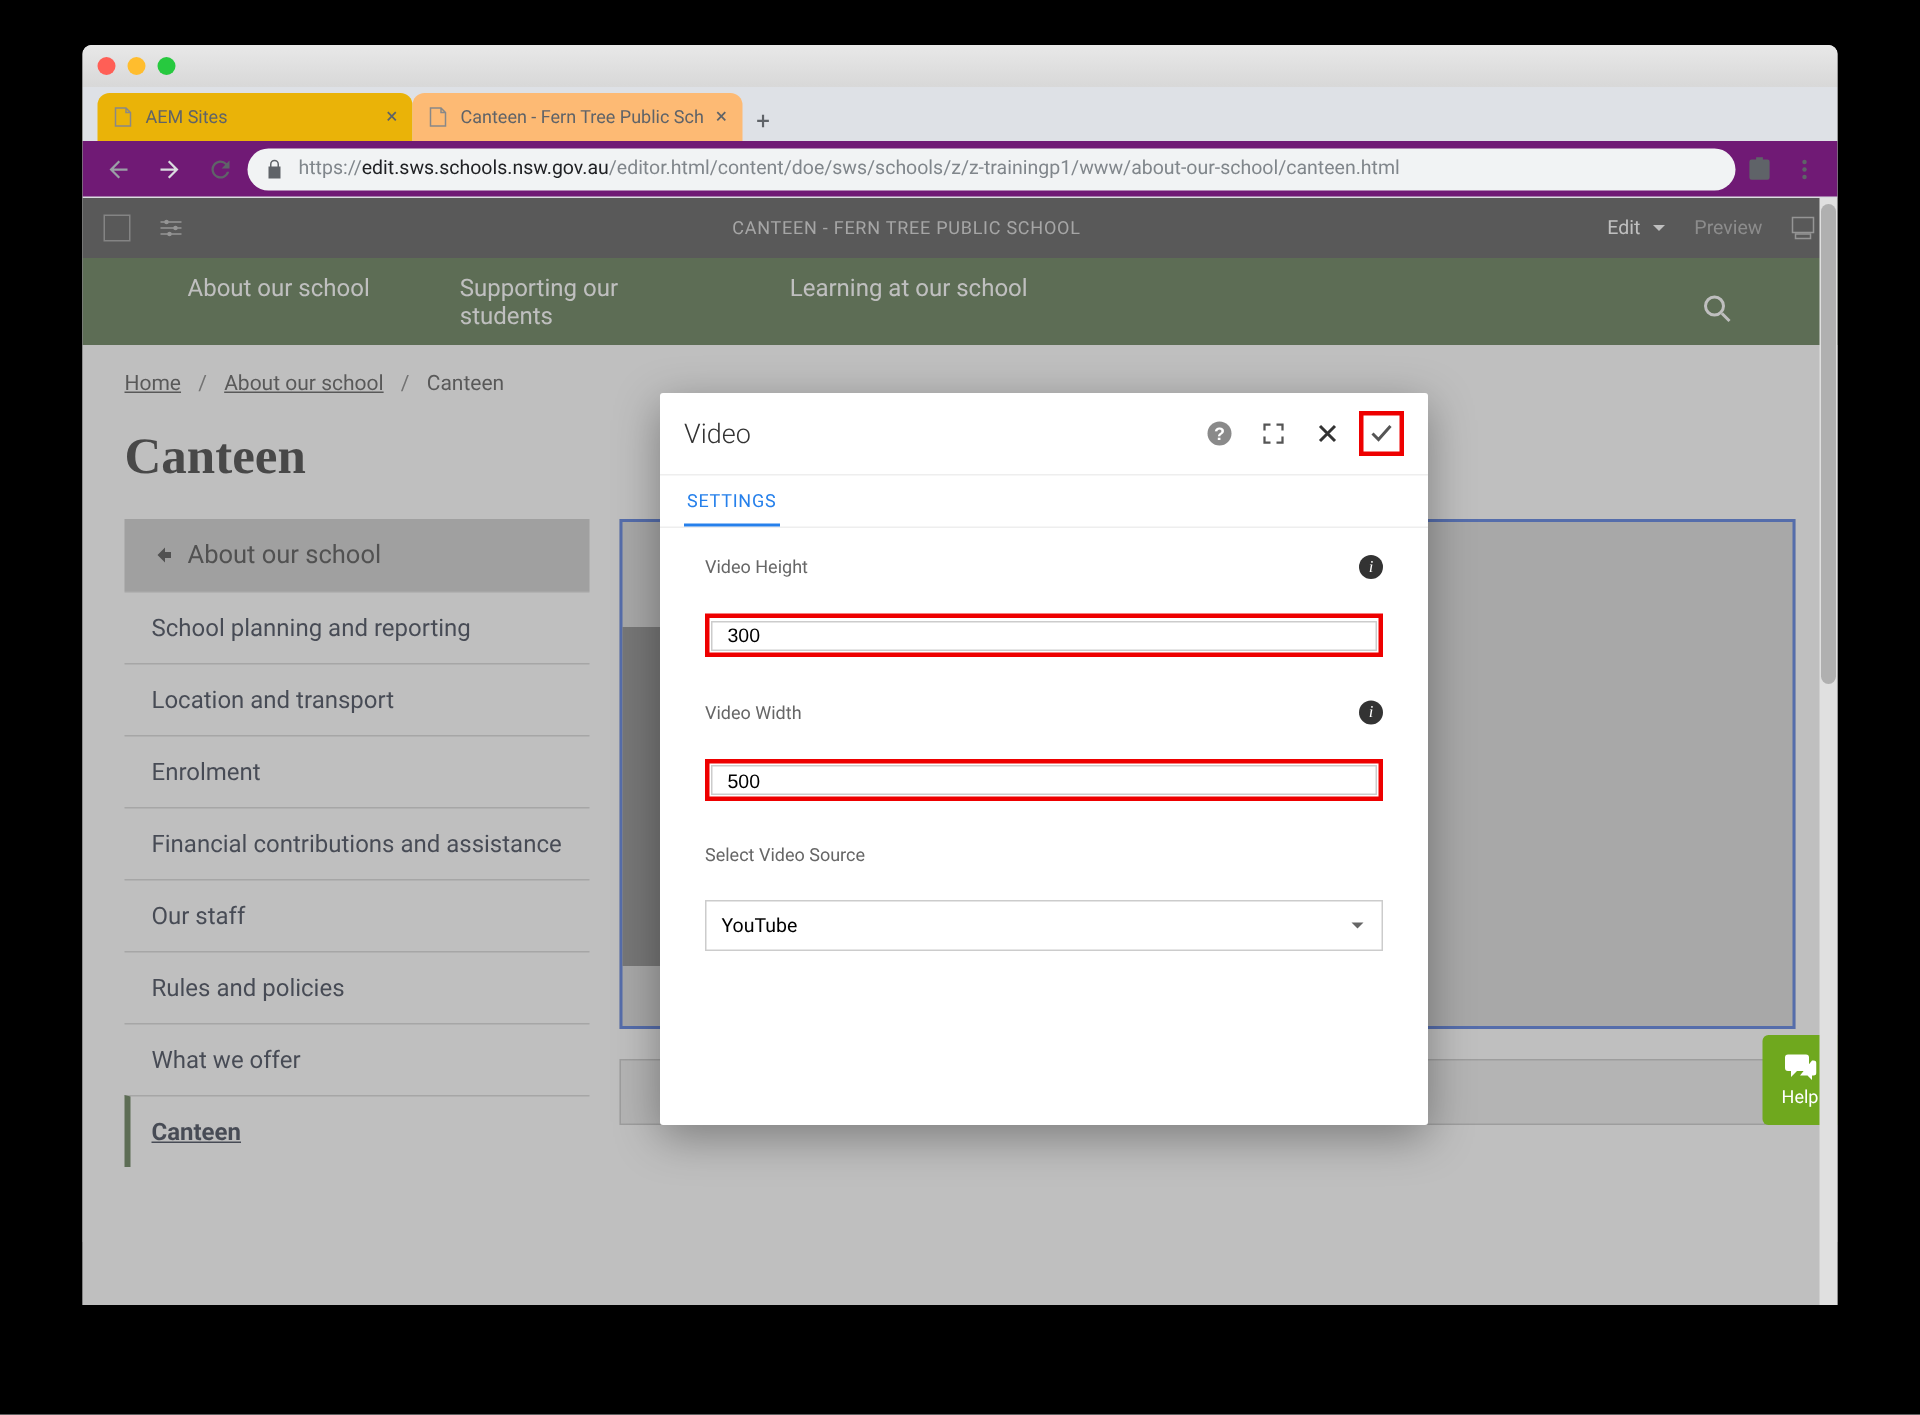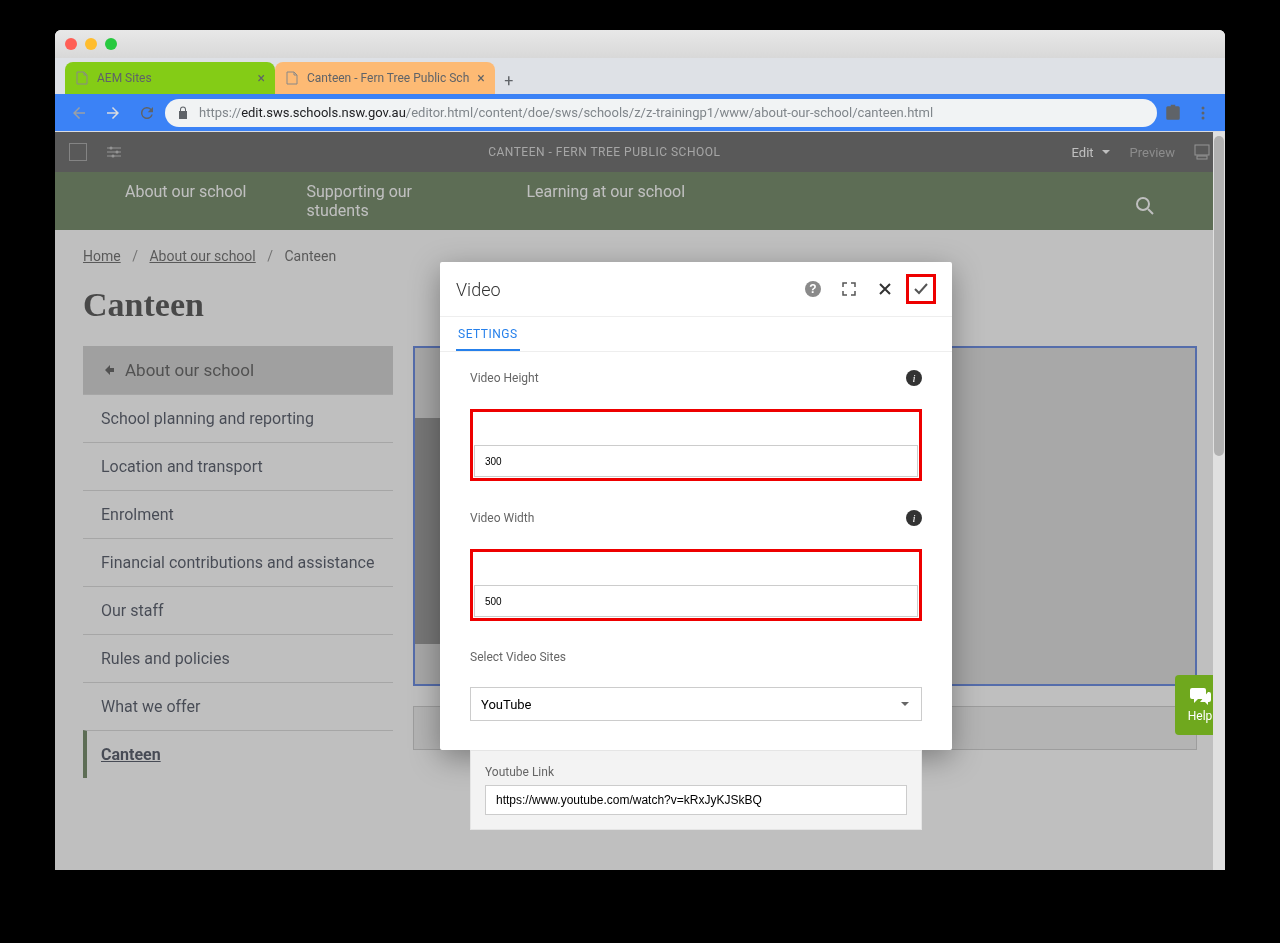--- a/index.html
+++ b/index.html
@@ -3,26 +3,26 @@
   <meta charset="utf-8">
   <style>
     * { margin:0; padding:0; box-sizing:border-box; }
     body { font-family:-apple-system,BlinkMacSystemFont,"Segoe UI",Roboto,Arial,sans-serif; background:#000; width:1280px; height:943px; overflow:hidden; }
     .mac-window { position:absolute; left:55px; top:30px; width:1170px; height:840px; background:#fff; border-radius:6px 6px 0 0; overflow:hidden; box-shadow:0 10px 40px rgba(0,0,0,.5);}
     .mac-titlebar { height:28px; background:linear-gradient(#e8e8e8,#d8d8d8); display:flex; align-items:center; padding:0 10px;}
     .mac-dots { display:flex; gap:8px;}
     .mac-dot { width:12px; height:12px; border-radius:50%;}
     .dot-red{background:#ff5f56;} .dot-yel{background:#ffbd2e;} .dot-grn{background:#27c93f;}
     .tabs-bar{height:36px;background:#dee1e6;display:flex;align-items:flex-end;padding-left:10px;}
-    .tab{height:32px;min-width:210px;background:#84cc16;border-radius:8px 8px 0 0;display:flex;align-items:center;padding:0 10px;font-size:12px;color:#5f6368;gap:8px;position:relative;}
+    .tab{height:32px;min-width:210px;background:#eab308;border-radius:8px 8px 0 0;display:flex;align-items:center;padding:0 10px;font-size:12px;color:#5f6368;gap:8px;position:relative;}
     .tab.active{background:#fdba74;}
     .tab-icon{width:14px;height:14px;display:flex;align-items:center;justify-content:center;}
     .tab-close{margin-left:auto;color:#5f6368;font-size:14px;cursor:pointer;}
     .new-tab{width:28px;height:28px;display:flex;align-items:center;justify-content:center;color:#5f6368;font-size:16px;cursor:pointer;}
-    .addr-bar{height:38px;background:#3b82f6;display:flex;align-items:center;padding:0 8px;gap:2px;border-bottom:1px solid #dadce0;}
+    .addr-bar{height:38px;background:#701a75;display:flex;align-items:center;padding:0 8px;gap:2px;border-bottom:1px solid #dadce0;}
     .nav-btn{width:32px;height:32px;display:flex;align-items:center;justify-content:center;color:#9aa0a6;border-radius:50%;cursor:pointer;}
     .nav-btn.active{color:#5f6368;}
     .url-field{flex:1;height:28px;background:#f1f3f4;border-radius:14px;display:flex;align-items:center;padding:0 12px;gap:8px;}
     .url-text{font-size:13px;color:#202124;}
     .url-text .host{color:#202124;} .url-text .path{color:#80868b;}
     .lock-icon{width:14px;height:14px;}
     .ext-icon{width:28px;height:28px;display:flex;align-items:center;justify-content:center;color:#5f6368;}
     .content{height:calc(100% - 28px - 36px - 38px);position:relative;overflow:hidden;}
     .aem-topbar{height:40px;background:#333;display:flex;align-items:center;color:#ccc;font-size:13px;}
     .aem-tools{display:flex;gap:18px;padding:0 14px;}
@@ -42,35 +42,35 @@
     .page-h1{font-family:Georgia,"Times New Roman",serif;font-weight:900;font-size:34px;padding:14px 28px 22px;color:#111;}
     .cards-row{display:flex;padding:0 28px 50px;gap:20px;align-items:flex-start;}
     .sidenav{width:310px;background:#fff;}
     .sidenav-top{background:#c0c0c0;padding:14px 18px;font-size:17px;color:#222;display:flex;align-items:center;gap:10px;}
     .sidenav-item{padding:14px 18px;font-size:16px;color:#0f172a;border-top:1px solid #ccc;cursor:pointer;}
     .sidenav-item.active{font-weight:700;text-decoration:underline;border-left:4px solid #3a5a2a;padding-left:14px;}
     .main-col{flex:1;}
     .video-placeholder{height:340px;border:2px solid #2a5bd7;background:#d0d0d0;position:relative;margin-bottom:20px;}
     .video-placeholder .dark{position:absolute;top:70px;bottom:40px;left:0;width:65%;background:#6f6f6f;}
     .drop-zone{height:44px;border:1px solid #bbb;background:#e9e9e9;color:#888;display:flex;align-items:center;justify-content:center;font-size:14px;}
-    .help-tab{position:absolute;right:0;top:543px;width:50px;height:60px;background:#6fa81e;color:#fff;display:flex;flex-direction:column;align-items:center;justify-content:center;font-size:12px;border-radius:4px 0 0 4px;gap:4px;}
+    .help-tab{position:absolute;right:0;top:558px;width:50px;height:60px;background:#6fa81e;color:#fff;display:flex;flex-direction:column;align-items:center;justify-content:center;font-size:12px;border-radius:4px 0 0 4px;gap:4px;}
     .dialog{position:absolute;left:385px;top:232px;width:512px;height:488px;background:#fff;border-radius:2px;box-shadow:0 8px 30px rgba(0,0,0,.35);display:flex;flex-direction:column;z-index:10;}
     .dlg-head{display:flex;align-items:center;padding:12px 16px;border-bottom:1px solid #eee;}
     .dlg-title{font-size:18px;color:#333;font-weight:300;}
     .dlg-actions{margin-left:auto;display:flex;gap:6px;align-items:center;}
     .dlg-btn{width:30px;height:30px;display:flex;align-items:center;justify-content:center;cursor:pointer;color:#555;}
     .dlg-btn.help svg{fill:#888;}
     .dlg-btn.fs{font-size:14px;}
     .dlg-btn.check{border:3px solid #e00;}
     .dlg-tabs{padding:0 16px;border-bottom:1px solid #eee;}
     .dlg-tab{display:inline-block;padding:10px 2px 8px;font-size:12px;letter-spacing:.5px;color:#2680eb;border-bottom:2px solid #2680eb;}
     .dlg-body{padding:12px 30px;display:flex;flex-direction:column;gap:23px;}
     .fld-label{font-size:12px;color:#666;display:flex;align-items:center;justify-content:space-between;margin-top:6px;}
     .info-dot{width:16px;height:16px;border-radius:50%;background:#333;color:#fff;display:flex;align-items:center;justify-content:center;font-size:11px;font-style:italic;font-family:Georgia,serif;}
-    .fld-input{height:32px;border:1px solid #ccc;padding:0 10px;font-size:10px;width:100%;margin-top:32px;}
+    .fld-input{height:20px;border:1px solid #ccc;padding:0 10px;font-size:13px;width:100%;}
     .redbox{border:3px solid #e00;padding:1px;}
     .redbox .fld-input{border:1px solid #ccc;}
     .fld-select{height:34px;border:1px solid #ccc;background:#fff;padding:0 10px;font-size:13px;width:100%;display:flex;align-items:center;justify-content:space-between;cursor:pointer;}
     .yt-box{background:#f3f3f3;border:1px solid #e5e5e5;padding:14px;margin-top:6px;}
     .yt-label{font-size:12px;color:#666;margin-bottom:6px;}
     .yt-input{height:30px;border:1px solid #ccc;background:#fff;padding:0 10px;font-size:12px;width:100%;}
     .scrollbar{position:absolute;right:0;top:0;width:12px;height:100%;background:#e0e0e0;}
     .scrollbar-thumb{position:absolute;right:1px;top:4px;width:10px;height:320px;background:#b0b0b0;border-radius:5px;}
     svg{display:block;}
   </style>
@@ -282,28 +282,24 @@
         <input class="fld-input" value="300" style="">
       </div>
       <div class="fld-label">
         <span>Video Width</span>
         <span class="info-dot">i</span>
       </div>
       <div class="redbox">
         <input class="fld-input" value="500" style="">
       </div>
       <div class="fld-label">
-        <span>Select Video Sites</span>
+        <span>Select Video Source</span>
       </div>
       <div class="fld-select">
         <span>YouTube</span>
         <svg width="12" height="12" viewBox="0 0 12 12">
             <path fill="#666" d="M2 4l4 4 4-4z"></path>
           </svg>
       </div>
-      <div class="yt-box">
-        <div class="yt-label">Youtube Link</div>
-        <input class="yt-input" value="https://www.youtube.com/watch?v=kRxJyKJSkBQ" style="">
-      </div>
     </div>
   </div>
 
 </div>
 
 </body></html>

